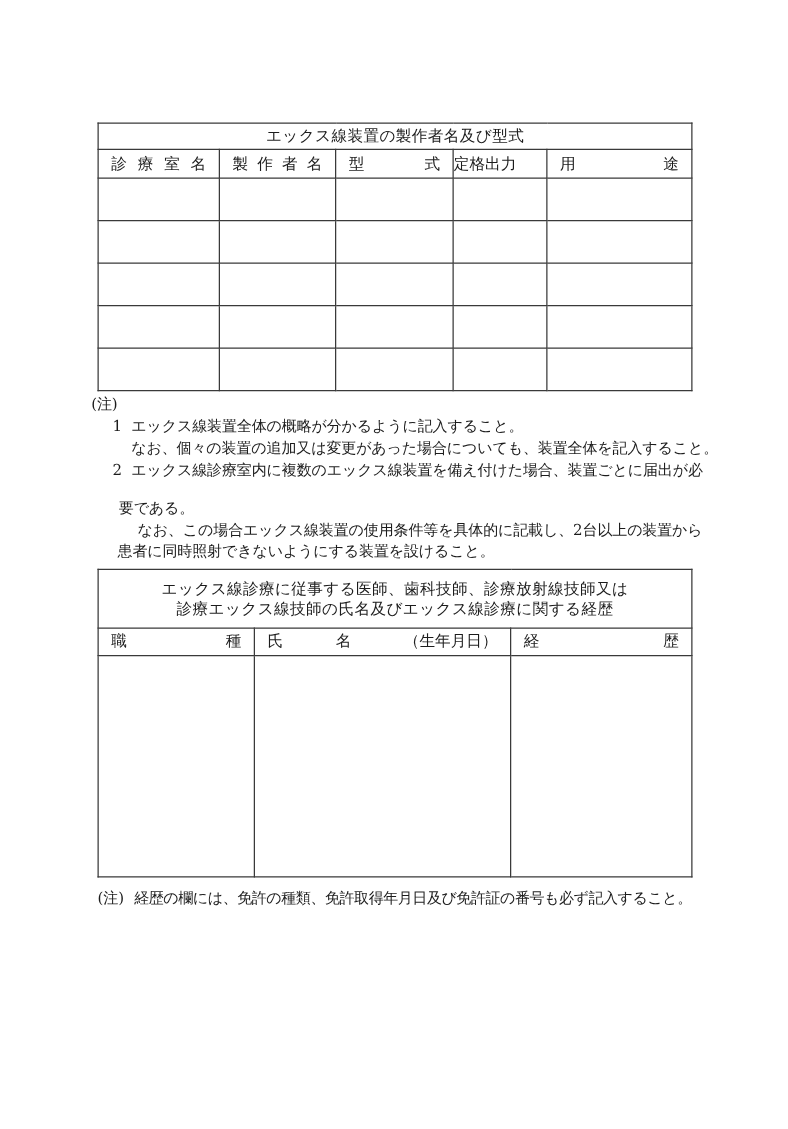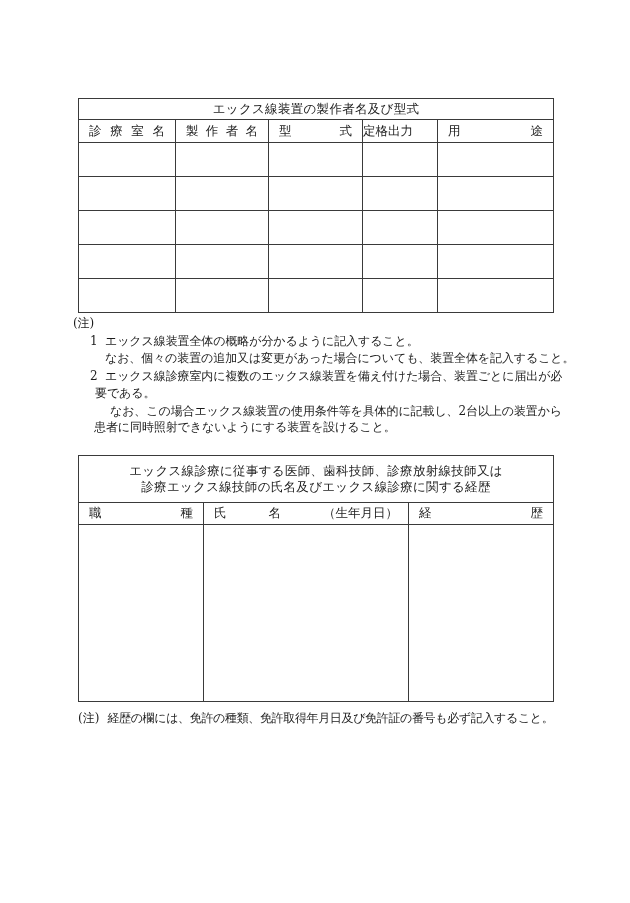--- a/index.html
+++ b/index.html
@@ -25,22 +25,22 @@
   .title-lines div{line-height:16px;text-align:center;}
   .spread{display:flex;justify-content:space-between;align-items:center;padding:0 10px;}
   .center{text-align:left;}
   .notes{
     position:absolute;left:73px;top:315px;width:492px;
     font-size:12px;line-height:17.5px;letter-spacing:-0.1px;
   }
   .notes .line{white-space:nowrap;}
   .item-line{padding-left:17px;}
   .item-line .num{display:inline-block;width:15px;}
-  .pl21{padding-left:21px;font-family:Liberation Mono, monospace;}
-  .pl22{padding-left:22px;}
+  .pl21{padding-left:21px;}
+  .pl22{padding-left:22px;margin-top:13px;}
   .pl32{padding-left:32px;font-family:Liberation Serif, serif;}
   .pl37{padding-left:37px;}
   .note2{
     position:absolute;left:78px;top:710px;
     font-size:12px;letter-spacing:-0.35px;white-space:nowrap;
   }
   .note2 .note2-label{letter-spacing:0;margin-right:8px;}
 </style>
 </head>
 <body>

